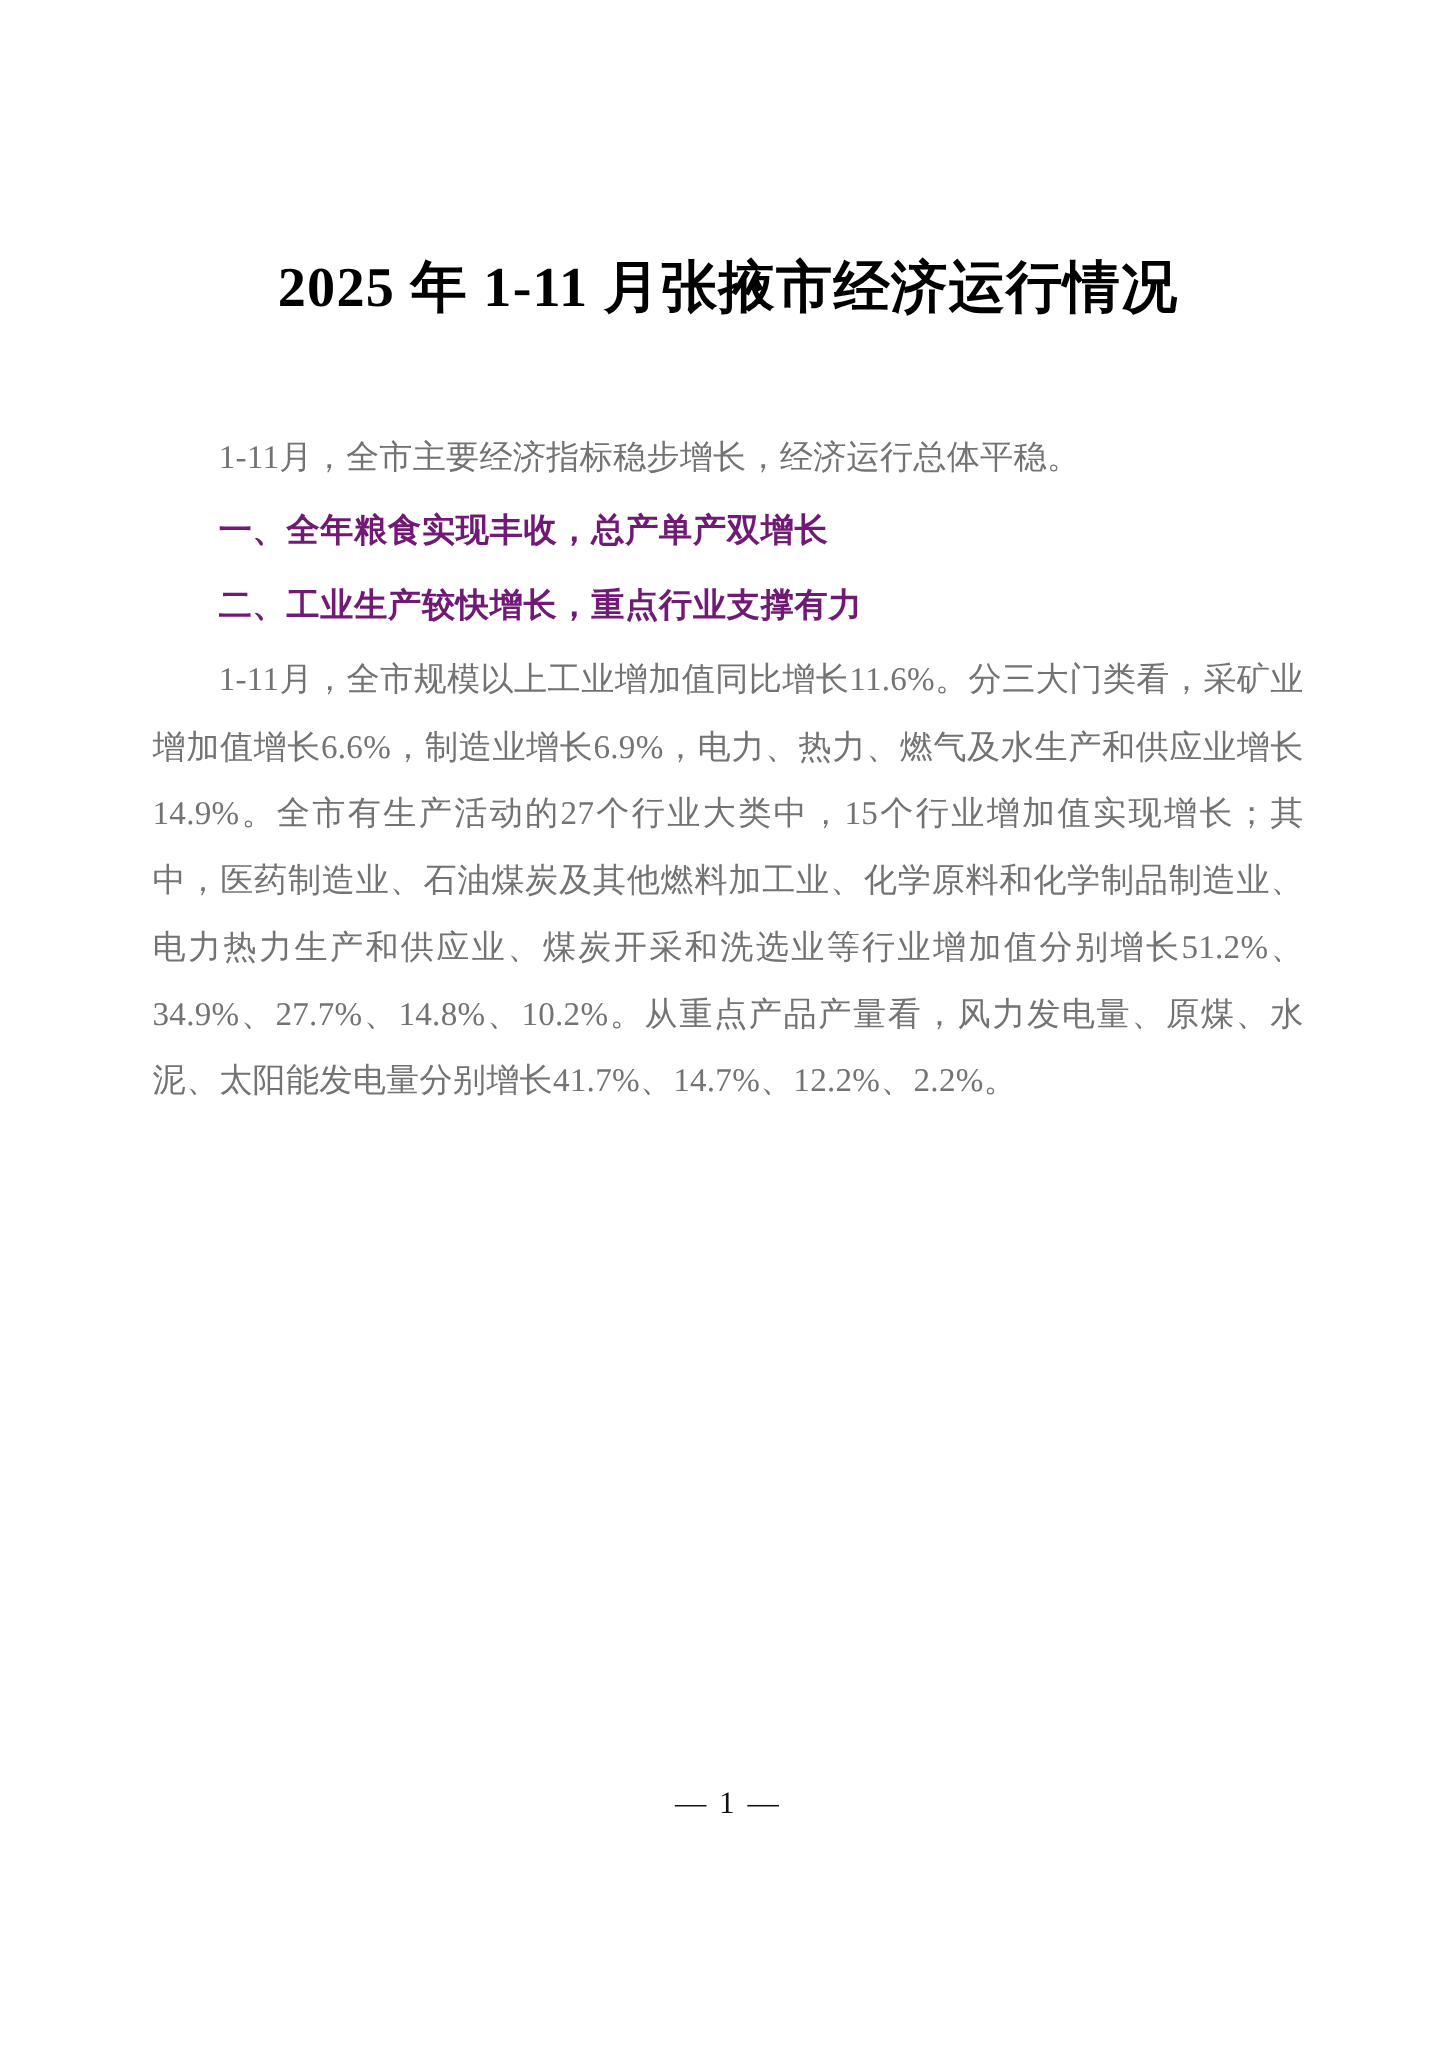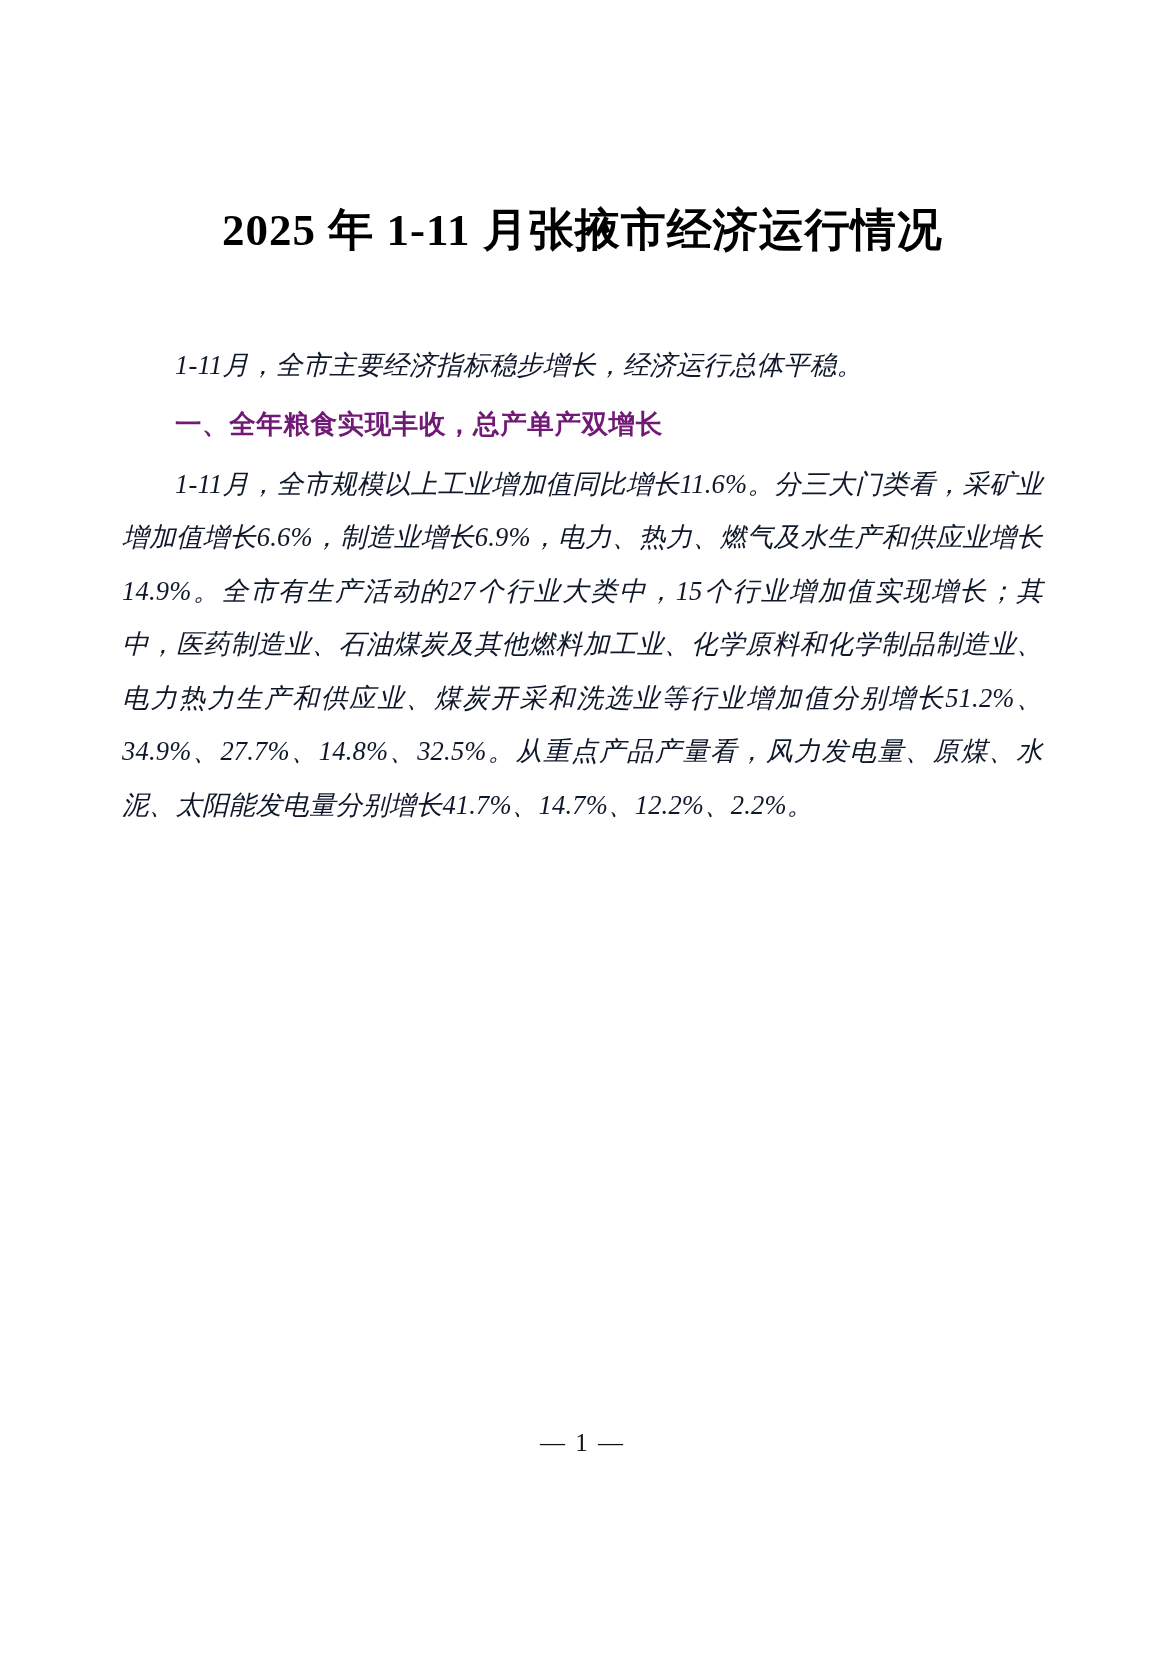--- a/index.html
+++ b/index.html
@@ -33,23 +33,22 @@
     margin: 0 0 78px 0;
     line-height: 1.35;
   }
   .para {
     font-size: 26.5px;
     line-height: 2.02;
     text-align: justify;
     text-justify: inter-ideograph;
     margin: 0 0 6px 0;
     text-indent: 2em;
-    color: #0f172a;
+    color: #737373;
     letter-spacing: 0.2px;
-    font-style: italic;
   }
   .section-head {
     font-size: 26.5px;
     font-weight: bold;
     line-height: 2.02;
     margin: 0 0 6px 0;
     text-indent: 2em;
     color: #701a75;
     letter-spacing: 0.6px;
   }
@@ -69,18 +68,19 @@
 
 <div class="page">
 
   <h1 class="doc-title">2025 年 1-11 月张掖市经济运行情况</h1>
 
   <p class="para">1-11月，全市主要经济指标稳步增长，经济运行总体平稳。</p>
 
   <h2 class="section-head">一、全年粮食实现丰收，总产单产双增长</h2>
 
 
+  <h2 class="section-head">二、工业生产较快增长，重点行业支撑有力</h2>
 
-  <p class="para">1-11月，全市规模以上工业增加值同比增长11.6%。分三大门类看，采矿业增加值增长6.6%，制造业增长6.9%，电力、热力、燃气及水生产和供应业增长14.9%。全市有生产活动的27个行业大类中，15个行业增加值实现增长；其中，医药制造业、石油煤炭及其他燃料加工业、化学原料和化学制品制造业、电力热力生产和供应业、煤炭开采和洗选业等行业增加值分别增长51.2%、34.9%、27.7%、14.8%、32.5%。从重点产品产量看，风力发电量、原煤、水泥、太阳能发电量分别增长41.7%、14.7%、12.2%、2.2%。</p>
+  <p class="para">1-11月，全市规模以上工业增加值同比增长11.6%。分三大门类看，采矿业增加值增长6.6%，制造业增长6.9%，电力、热力、燃气及水生产和供应业增长14.9%。全市有生产活动的27个行业大类中，15个行业增加值实现增长；其中，医药制造业、石油煤炭及其他燃料加工业、化学原料和化学制品制造业、电力热力生产和供应业、煤炭开采和洗选业等行业增加值分别增长51.2%、34.9%、27.7%、14.8%、10.2%。从重点产品产量看，风力发电量、原煤、水泥、太阳能发电量分别增长41.7%、14.7%、12.2%、2.2%。</p>
 
   <div class="footer">— 1 —</div>
 
 </div>
 
 </body></html>

